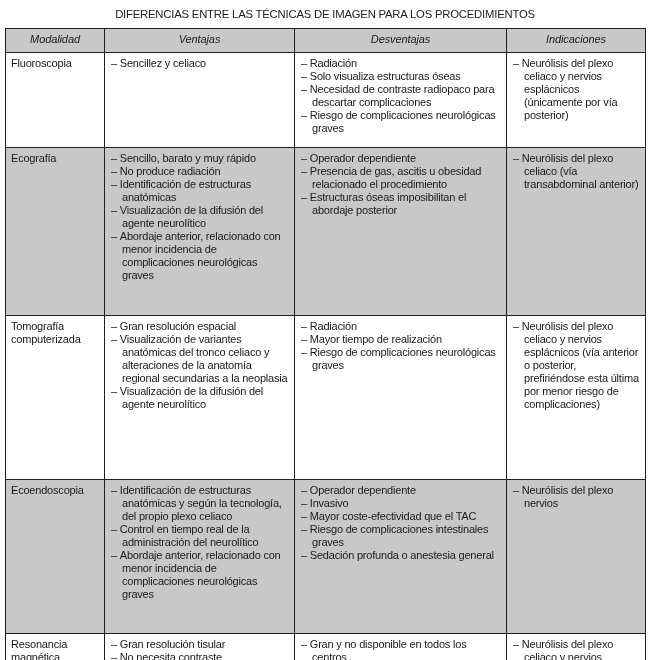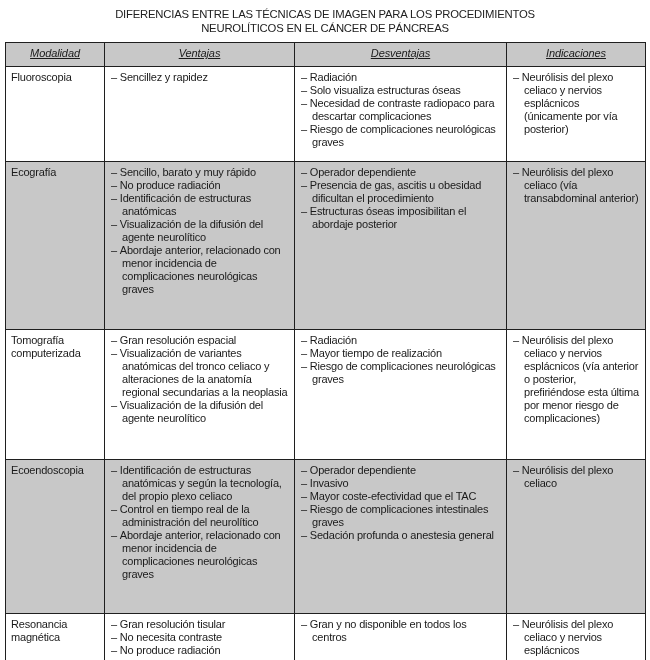--- a/index.html
+++ b/index.html
@@ -36,45 +36,43 @@
     border:1px solid var(--border);
     vertical-align:top;
     box-sizing:border-box;
   }
   thead th{
     background:var(--stripe);
     font-style:italic;font-weight:normal;
     font-size:11px;text-align:center;
     height:24px;padding:4px 2px;
     letter-spacing:-0.1px;
-    text-decoration:underline;
   }
   td.cell{
     padding:4px 6px 5px 6px;
     font-size:11px;line-height:13px;
     letter-spacing:-0.2px;
   }
   td.modality{padding-left:5px;}
   tr.stripe td{background:var(--stripe);}
   .item{padding-left:11px;text-indent:-11px;}
   .item::before{content:"\2013\a0";}
   tbody tr:nth-child(1) td{height:95px;}
   tbody tr:nth-child(2) td{height:168px;}
-  tbody tr:nth-child(3) td{height:130px;}
+  tbody tr:nth-child(3) td{height:164px;}
   tbody tr:nth-child(4) td{height:154px;margin-top:44px;}
   tbody tr:nth-child(5) td{height:44px;}
 </style>
 </head>
 <body>
 
 <div class="page">
 
   <div class="title-block">
     <div class="table-title">DIFERENCIAS ENTRE LAS TÉCNICAS DE IMAGEN PARA LOS PROCEDIMIENTOS</div>
-    <div class="table-title">NEUROLÍTICOS EN EL CÁNCER DE PÁNCREAS</div>
   </div>
 
   <table class="cmp">
     <colgroup>
       <col class="c-mod">
         <col class="c-ven">
         <col class="c-des">
         <col class="c-ind">
     </colgroup>
     <thead>
@@ -82,21 +80,21 @@
         <th>Modalidad</th>
         <th>Ventajas</th>
         <th>Desventajas</th>
         <th>Indicaciones</th>
       </tr>
     </thead>
     <tbody>
         <tr>
           <td class="cell modality">Fluoroscopia</td>
           <td class="cell">
-            <div class="item">Sencillez y rapidez</div>
+            <div class="item">Sencillez y celiaco</div>
           </td>
           <td class="cell">
             <div class="item">Radiación</div>
             <div class="item">Solo visualiza estructuras óseas</div>
             <div class="item">Necesidad de contraste radiopaco para descartar complicaciones</div>
             <div class="item">Riesgo de complicaciones neurológicas graves</div>
           </td>
           <td class="cell">
             <div class="item">Neurólisis del plexo celiaco y nervios esplácnicos (únicamente por vía posterior)</div>
           </td>
@@ -105,21 +103,21 @@
           <td class="cell modality">Ecografía</td>
           <td class="cell">
             <div class="item">Sencillo, barato y muy rápido</div>
             <div class="item">No produce radiación</div>
             <div class="item">Identificación de estructuras anatómicas</div>
             <div class="item">Visualización de la difusión del agente neurolítico</div>
             <div class="item">Abordaje anterior, relacionado con menor incidencia de complicaciones neurológicas graves</div>
           </td>
           <td class="cell">
             <div class="item">Operador dependiente</div>
-            <div class="item">Presencia de gas, ascitis u obesidad dificultan el procedimiento</div>
+            <div class="item">Presencia de gas, ascitis u obesidad relacionado el procedimiento</div>
             <div class="item">Estructuras óseas imposibilitan el abordaje posterior</div>
           </td>
           <td class="cell">
             <div class="item">Neurólisis del plexo celiaco (vía transabdominal anterior)</div>
           </td>
         </tr>
         <tr>
           <td class="cell modality">Tomografía computerizada</td>
           <td class="cell">
             <div class="item">Gran resolución espacial</div>
@@ -143,21 +141,21 @@
             <div class="item">Abordaje anterior, relacionado con menor incidencia de complicaciones neurológicas graves</div>
           </td>
           <td class="cell">
             <div class="item">Operador dependiente</div>
             <div class="item">Invasivo</div>
             <div class="item">Mayor coste-efectividad que el TAC</div>
             <div class="item">Riesgo de complicaciones intestinales graves</div>
             <div class="item">Sedación profunda o anestesia general</div>
           </td>
           <td class="cell">
-            <div class="item">Neurólisis del plexo celiaco</div>
+            <div class="item">Neurólisis del plexo nervios</div>
           </td>
         </tr>
         <tr>
           <td class="cell modality">Resonancia magnética</td>
           <td class="cell">
             <div class="item">Gran resolución tisular</div>
             <div class="item">No necesita contraste</div>
             <div class="item">No produce radiación</div>
           </td>
           <td class="cell">

